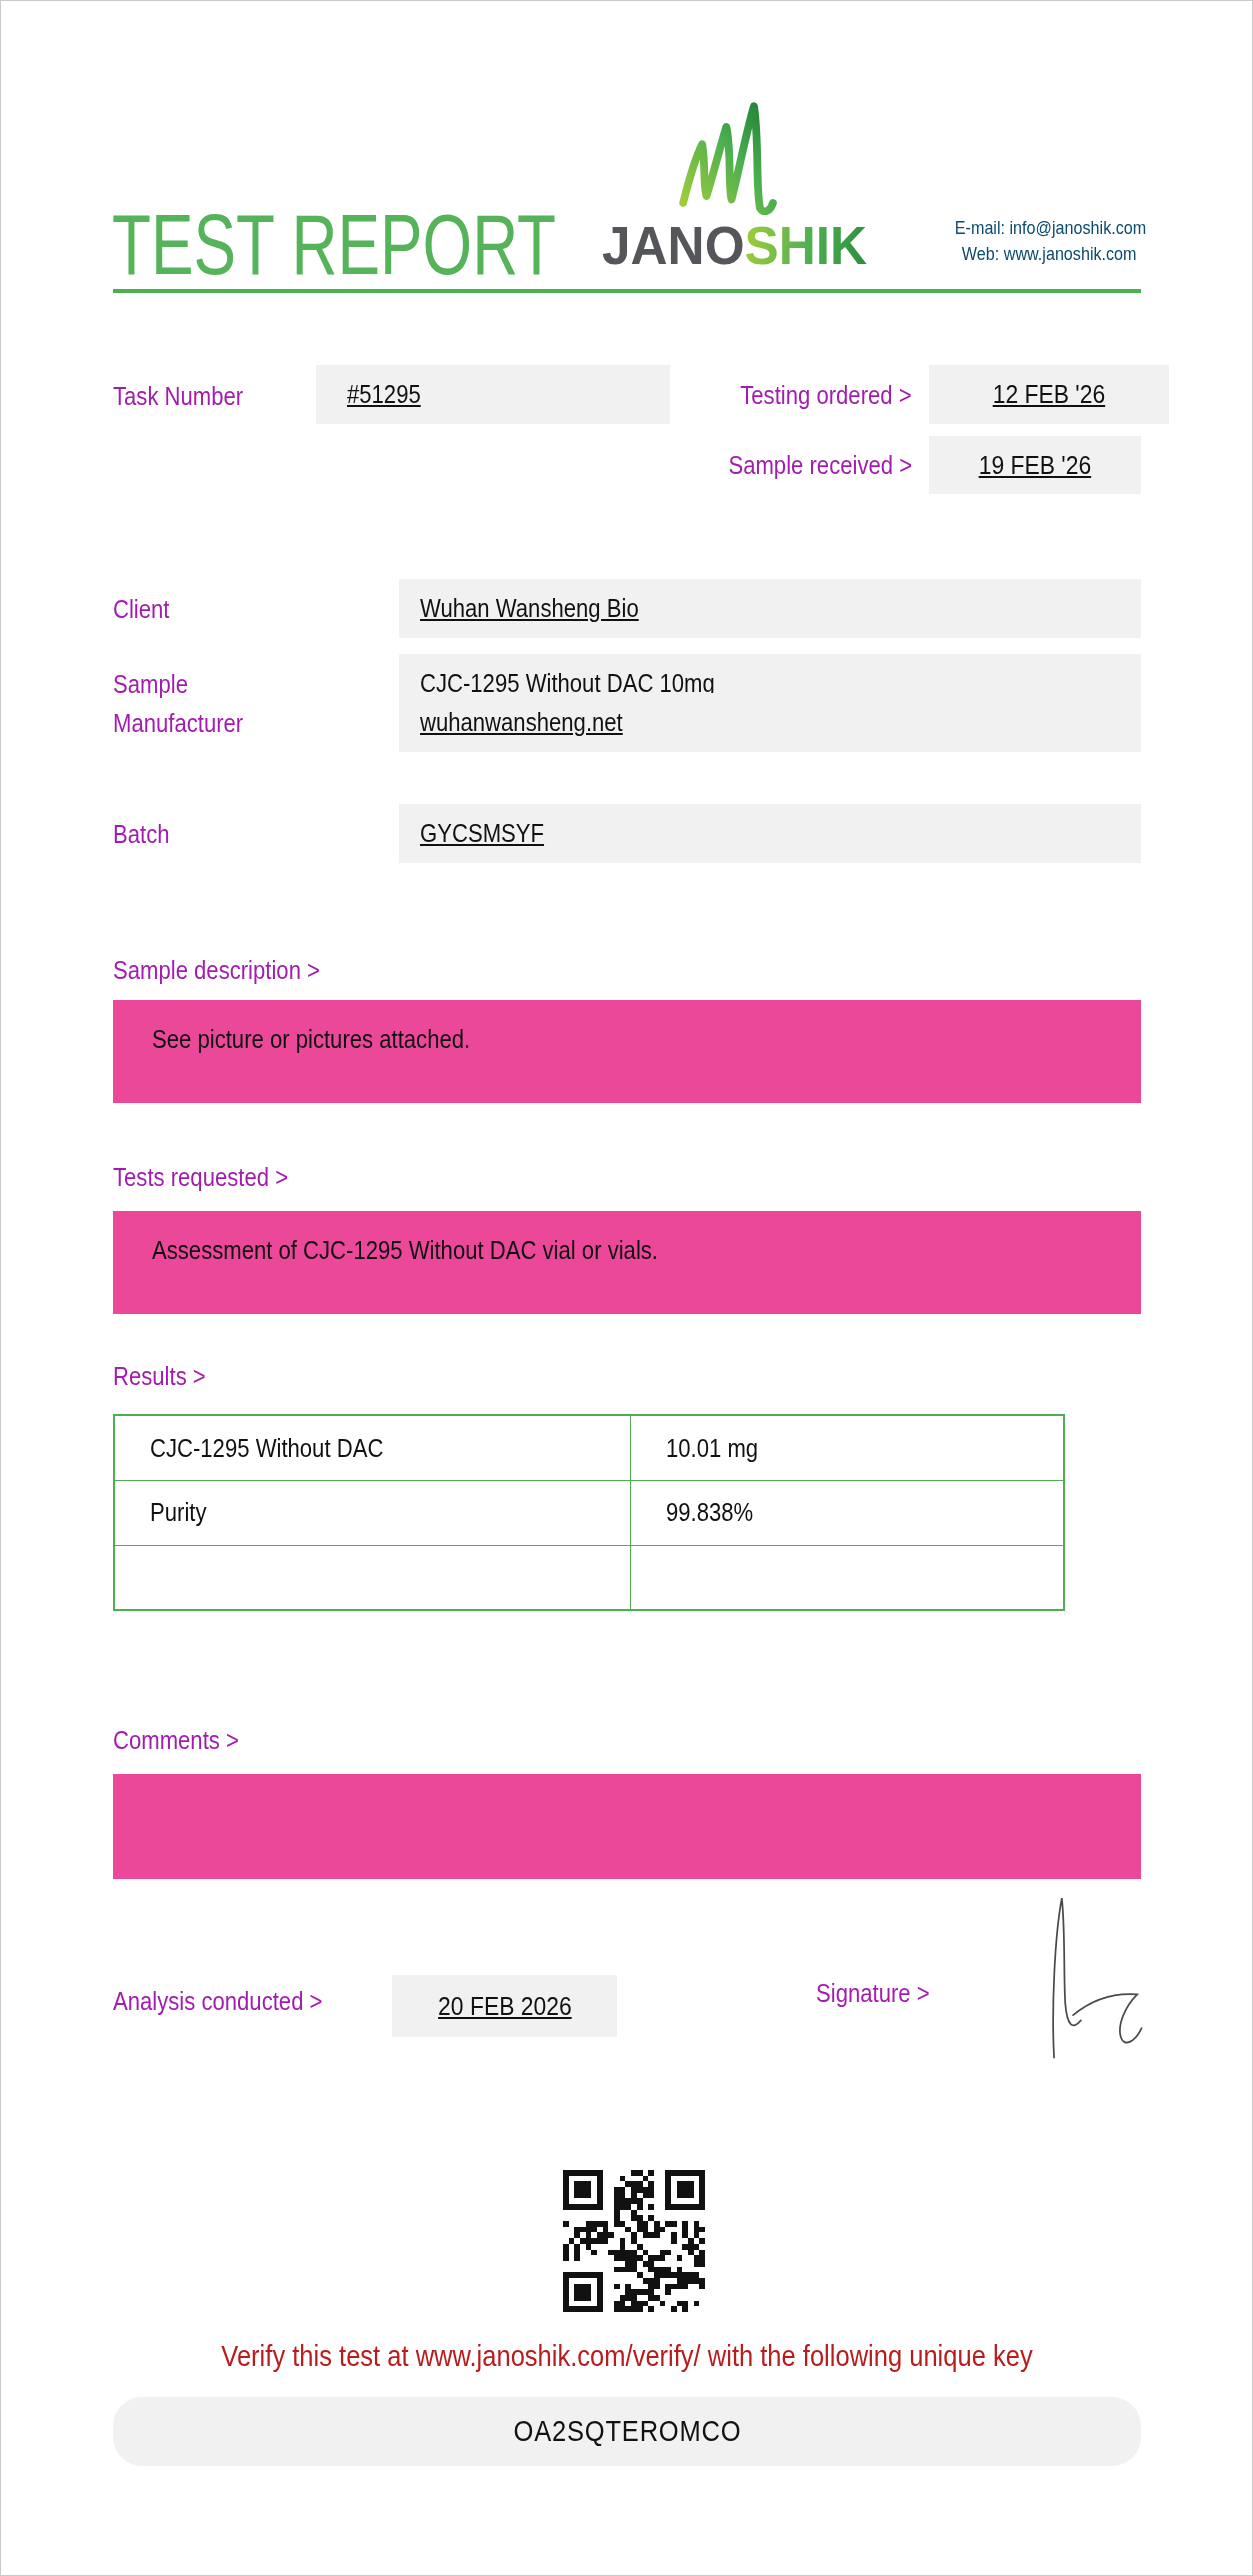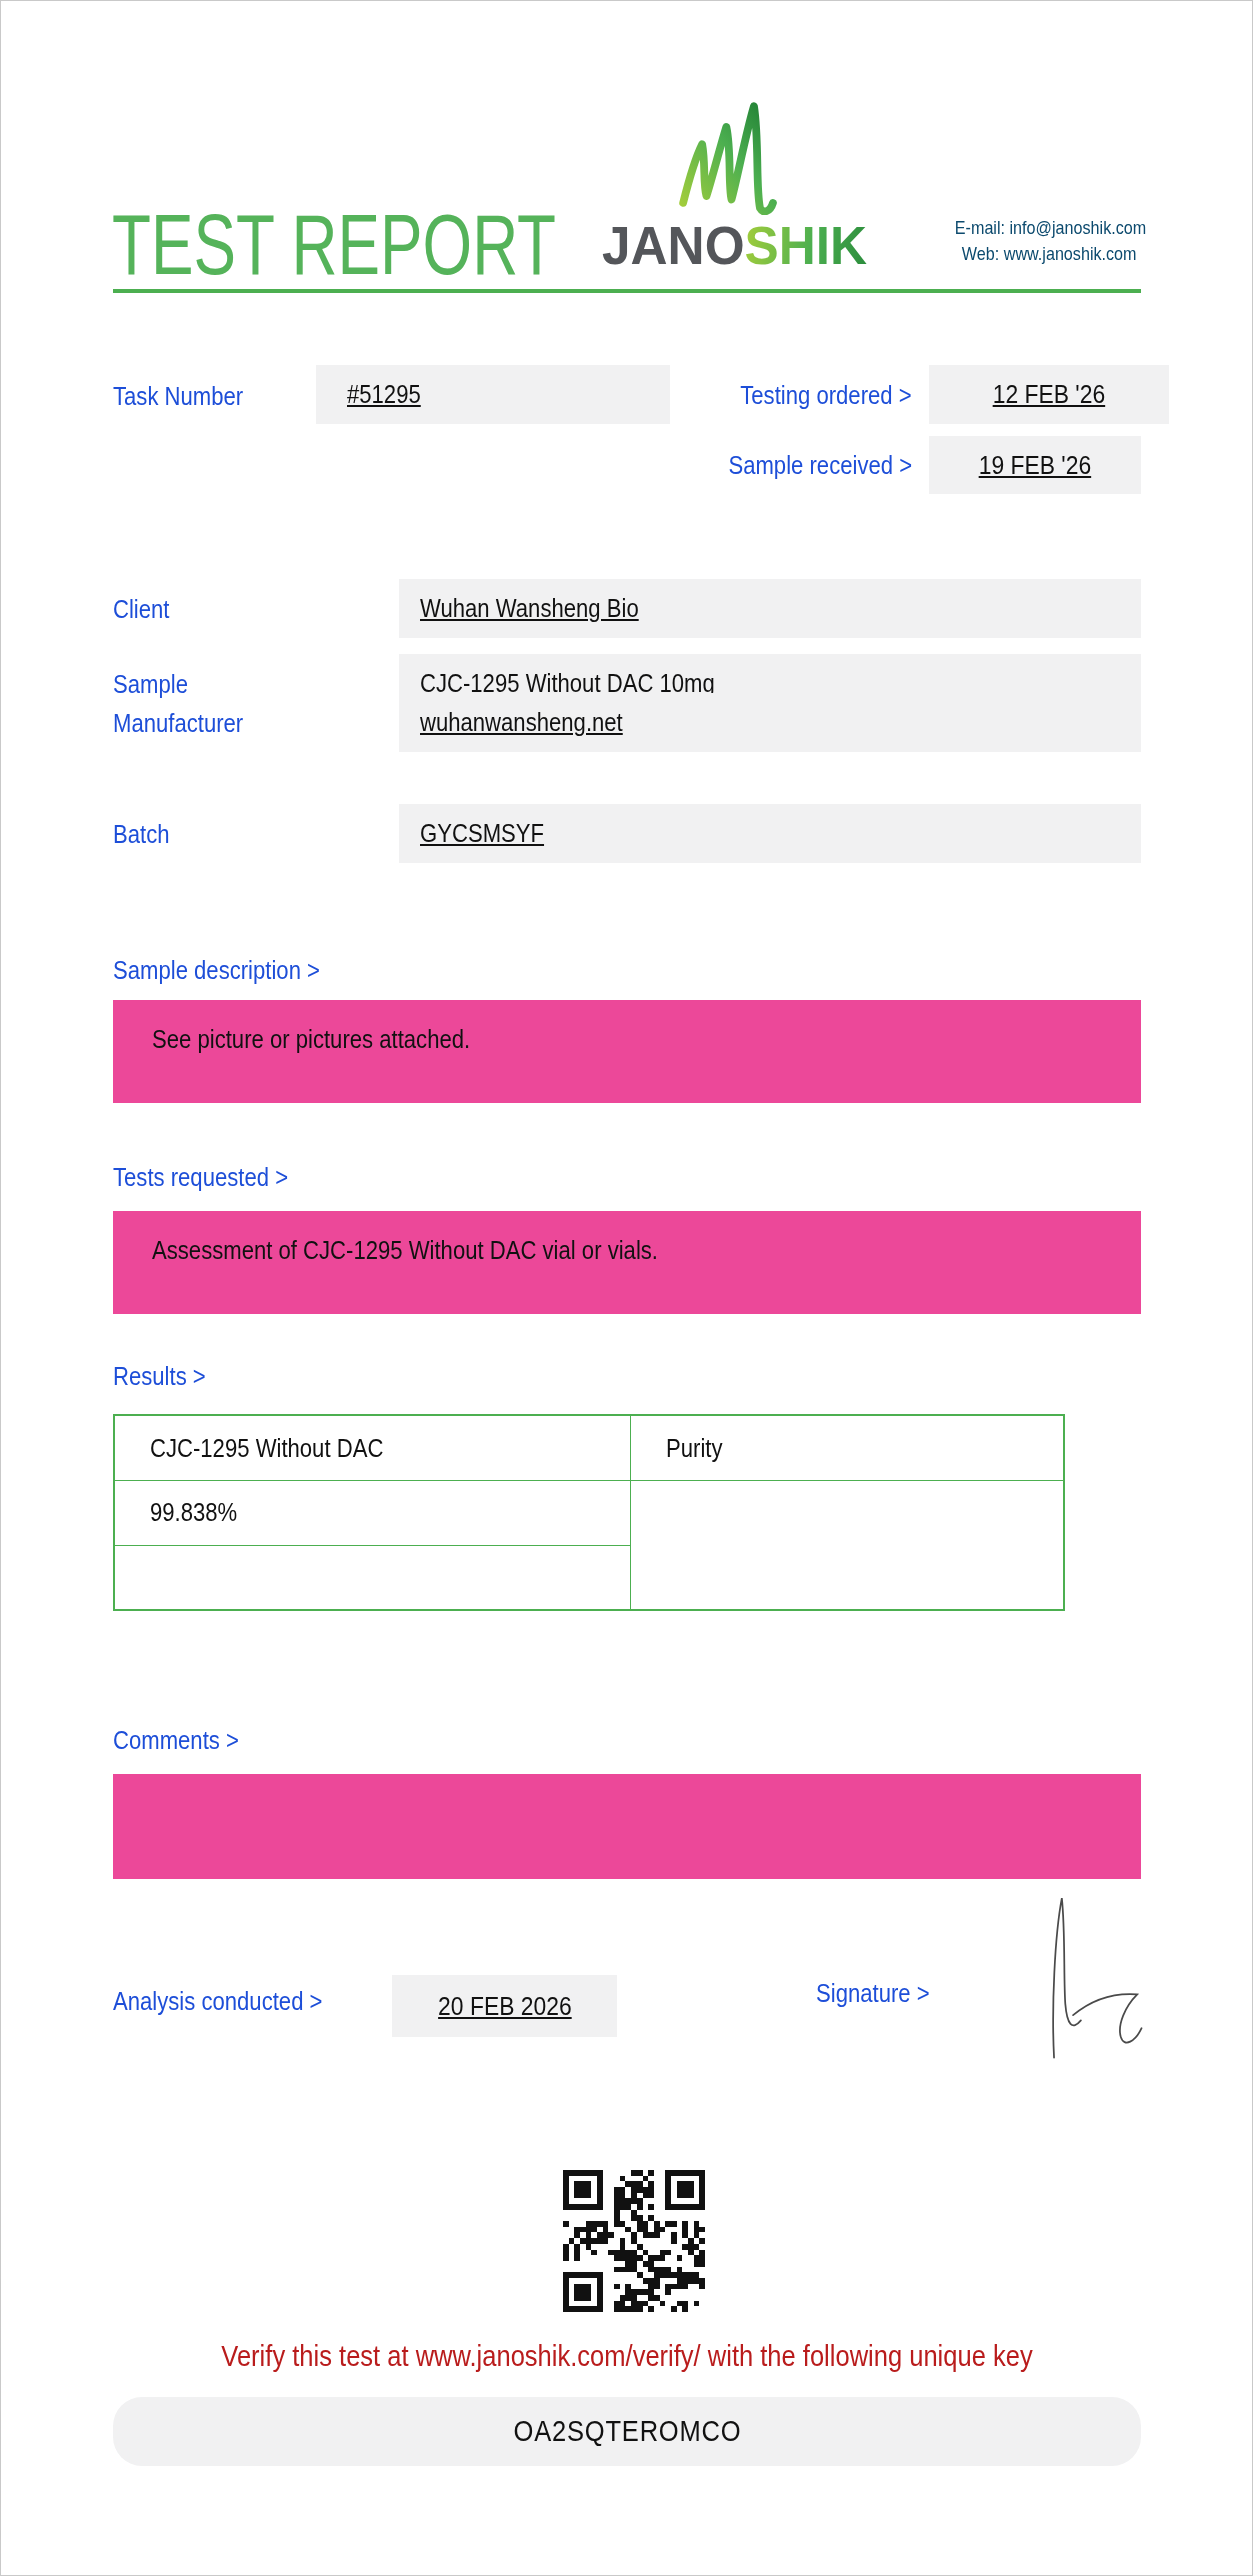--- a/index.html
+++ b/index.html
@@ -6,21 +6,21 @@
   .page{
     position:relative;width:1253px;height:2576px;background:#fff;
     box-sizing:border-box;border:0.9px solid #c9c9c9;overflow:hidden;
     font-family:"Liberation Sans", sans-serif;color:#111;
   }
   
   .cx {display:inline-block;transform:scaleX(0.85);transform-origin:0 50%;white-space:nowrap;}
   .cxc{display:inline-block;transform:scaleX(0.88);transform-origin:50% 50%;white-space:nowrap;}
   .cxr{display:inline-block;transform:scaleX(0.85);transform-origin:100% 50%;white-space:nowrap;}
 
-  .green{color:#1d4ed8;}
+  .green{color:#a21caf;}
   .abs{position:absolute;}
   .box{background:#f1f1f2;}
 
   .title{
     position:absolute;left:111px;top:201px;font-size:85px;line-height:1;
     color:#55b35a;font-weight:400;
   }
   .title .cx{transform:scaleX(0.75);}
 
   .logo-text{position:absolute;left:601px;top:217px;font-size:54px;font-weight:700;
@@ -167,20 +167,23 @@
   <div class="sec-label green" style="top:1163px;">
     <span class="cx">Tests requested &gt;</span></div>
   <div class="sec-box" style="top:1210px;height:103px;">
     <span class="cx">Assessment of CJC-1295 Without DAC vial or vials.</span></div>
 
   <div class="sec-label green" style="top:1362px;">
     <span class="cx">Results &gt;</span></div>
   <div class="rtable">
     <div class="rcell">
         <span class="cx">CJC-1295 Without DAC</span>
+      </div>
+    <div class="rcell">
+        <span class="cx">10.01 mg</span>
       </div>
     <div class="rcell">
         <span class="cx">Purity</span>
       </div>
     <div class="rcell">
         <span class="cx">99.838%</span>
       </div>
     <div class="rcell">
         <span class="cx"></span>
       </div>

